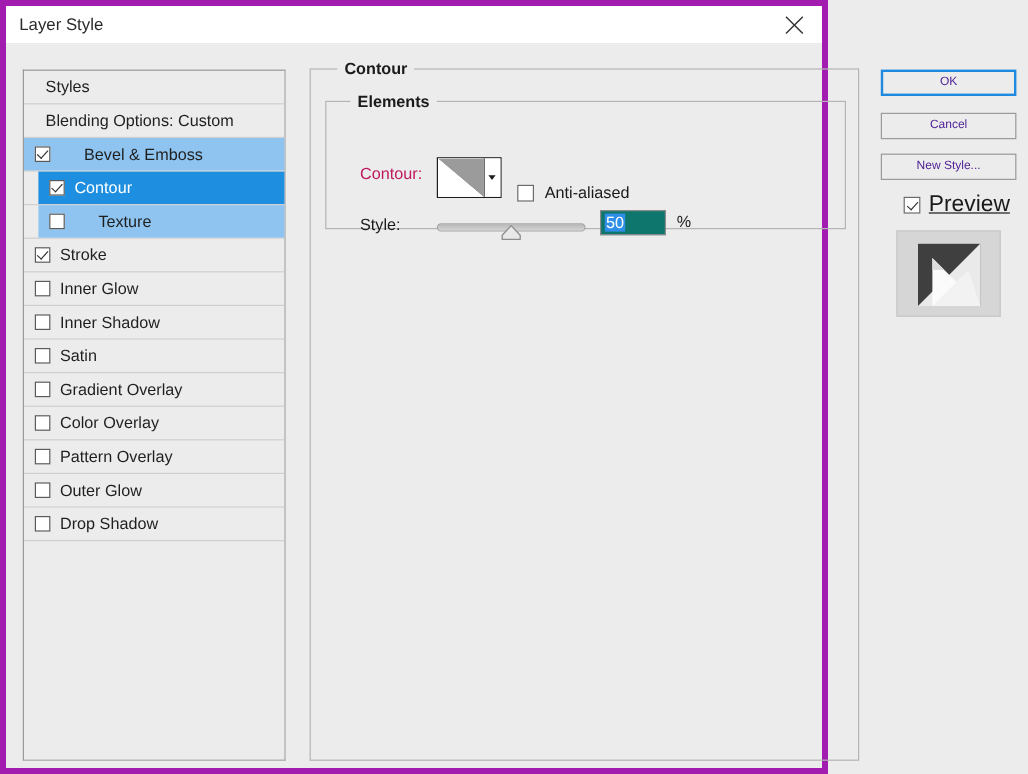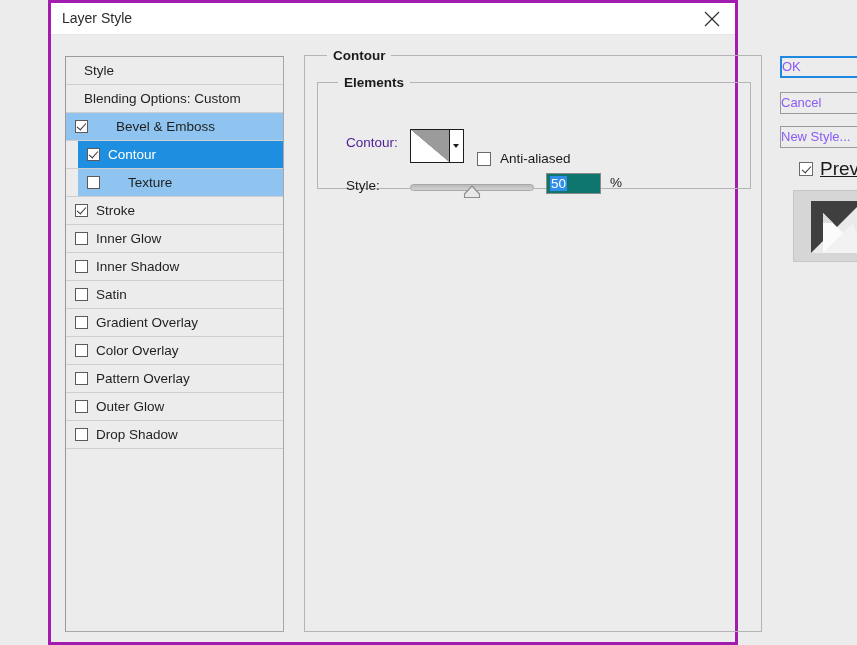--- a/index.html
+++ b/index.html
@@ -17,23 +17,22 @@
     -webkit-font-smoothing: antialiased;
   }
 
   
   .window {
     position: absolute;
     left: 0; top: 0;
     width: 690px;
     height: 645px;
     box-sizing: border-box;
-    border: 3px solid #a21caf;
+    border: 5px solid #a21caf;
     background: #ececec;
-    margin-left: 48px;
   }
 
   .titlebar {
     position: absolute;
     left: 0; top: 0;
     right: 0;
     height: 31px;
     background: #ffffff;
     border-bottom: 1px solid #e6e6e6;
   }
@@ -149,21 +148,21 @@
     top: 26px;
     width: 434px;
     height: 107px;
     box-sizing: border-box;
     border: 1px solid #b4b4b4;
   }
   .group-elements > .group-legend { left: 20px; }
   .field-label {
     position: absolute;
     font-size: 13.5px;
-    color: #4c1d95;
+    color: #be185d;
     white-space: nowrap;
   }
 
   .contour-swatch {
     position: absolute;
     left: 92px;
     top: 46px;
     width: 54px;
     height: 34px;
     box-sizing: border-box;
@@ -298,23 +297,23 @@
   
   .btn {
     position: absolute;
     left: 729px;
     width: 113px;
     height: 22px;
     box-sizing: border-box;
     background: #ececec;
     border: 1px solid #9a9a9a;
     font-family: "Liberation Sans", sans-serif;
-    font-size: 13px;
-    color: #8b5cf6;
-    text-align: left;
+    font-size: 10px;
+    color: #4c1d95;
+    text-align: center;
     line-height: 20px;
     cursor: default;
   }
   .btn.primary {
     border: 2px solid #1f8ae0;
     line-height: 18px;
   }
   #btn-ok { top: 53px; }
   #btn-cancel { top: 89px; }
   #btn-newstyle { top: 123px; }
@@ -350,21 +349,21 @@
     <div class="close-button">
       <svg width="16" height="16" viewBox="0 0 16 16">
         <line x1="1" y1="1" x2="15" y2="15" stroke="#333" stroke-width="1.2"></line>
         <line x1="15" y1="1" x2="1" y2="15" stroke="#333" stroke-width="1.2"></line>
       </svg>
     </div>
   </div>
 
   <div class="styles-panel">
     <div class="list-row plain">
-      <span class="row-label">Style</span>
+      <span class="row-label">Styles</span>
     </div>
     <div class="list-row plain">
       <span class="row-label">Blending Options: Custom</span>
     </div>
     <div id="effects-container">
         <div class="list-row effect sel-light">
           <div class="row-inner">
             <span class="cb checked"></span>
             <span class="row-label">Bevel &amp; Emboss</span>
           </div>

